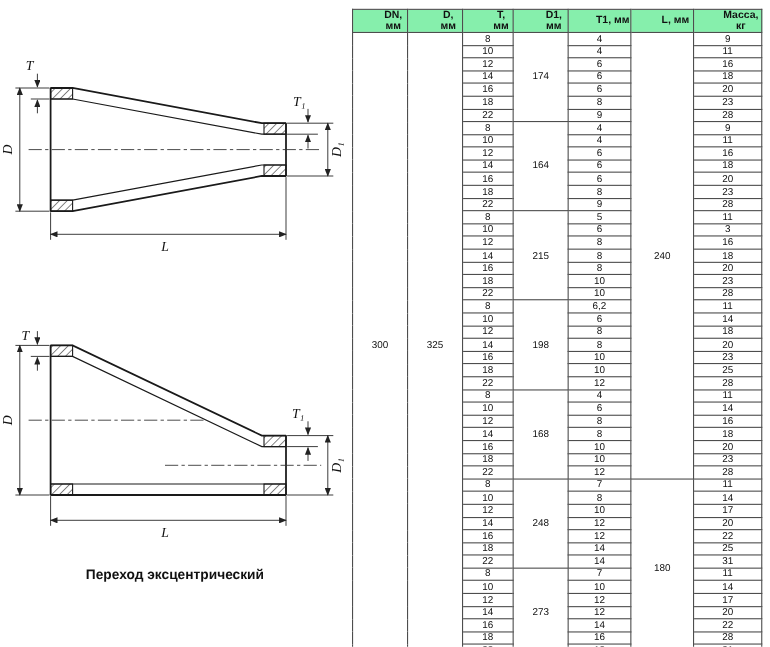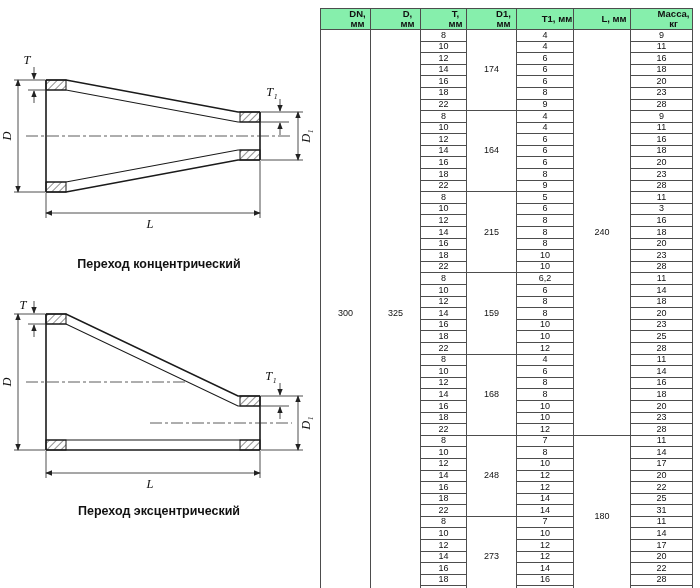--- a/index.html
+++ b/index.html
@@ -66,21 +66,20 @@
         <line x1="280" y1="47" x2="280" y2="59" marker-end="url(#a1)"></line>
         <line x1="280" y1="83" x2="280" y2="71" marker-end="url(#a1)"></line>
       </g>
       <text class="dlabel" x="27" y="12" text-anchor="middle">T</text>
       <text class="dlabel" x="272" y="44" text-anchor="middle">T₁</text>
       <text class="dlabel" x="11" y="84" text-anchor="middle" transform="rotate(-90 11 84)">D</text>
       <text class="dlabel" x="310" y="84" text-anchor="middle" transform="rotate(-90 310 84)">D₁</text>
       <text class="dlabel" x="150" y="176" text-anchor="middle">L</text>
     </svg>
 
-    <div class="caption" style="top:257px">Переход концентрический</div>
 
     <svg class="draw" style="top:298px" width="318" height="200" viewBox="0 0 318 200">
       <defs>
         <pattern id="h2" width="5" height="5" patternUnits="userSpaceOnUse" patternTransform="rotate(45)">
           <line x1="0" y1="0" x2="0" y2="5" stroke="#222" stroke-width="1"></line>
         </pattern>
         <marker id="a2" viewBox="0 0 10 8" refX="9" refY="4" markerWidth="9" markerHeight="7" orient="auto-start-reverse">
           <path d="M0,0L10,4L0,8z" fill="#222"></path>
         </marker>
       </defs>
@@ -117,21 +116,21 @@
         <line x1="280" y1="85" x2="280" y2="97" marker-end="url(#a2)"></line>
         <line x1="280" y1="121" x2="280" y2="109" marker-end="url(#a2)"></line>
       </g>
       <text class="dlabel" x="23" y="11" text-anchor="middle">T</text>
       <text class="dlabel" x="271" y="82" text-anchor="middle">T₁</text>
       <text class="dlabel" x="11" y="84" text-anchor="middle" transform="rotate(-90 11 84)">D</text>
       <text class="dlabel" x="310" y="125" text-anchor="middle" transform="rotate(-90 310 125)">D₁</text>
       <text class="dlabel" x="150" y="190" text-anchor="middle">L</text>
     </svg>
 
-    <div class="caption" style="top:504px">Переход эксцентрический</div>
+    <div class="caption" style="top:515px">Переход эксцентрический</div>
   </div>
 
   <table class="spec">
     <colgroup>
       <col style="width:50px">
         <col style="width:50px">
         <col style="width:46px">
       <col style="width:50px">
         <col style="width:57px">
         <col style="width:57px">
@@ -255,21 +254,21 @@
           <td>10</td>
           <td>23</td>
         </tr>
         <tr>
           <td>22</td>
           <td>10</td>
           <td>28</td>
         </tr>
         <tr class="group-start">
           <td>8</td>
-          <td rowspan="7">159</td>
+          <td rowspan="7">198</td>
           <td>6,2</td>
           <td>11</td>
         </tr>
         <tr>
           <td>10</td>
           <td>6</td>
           <td>14</td>
         </tr>
         <tr>
           <td>12</td>

